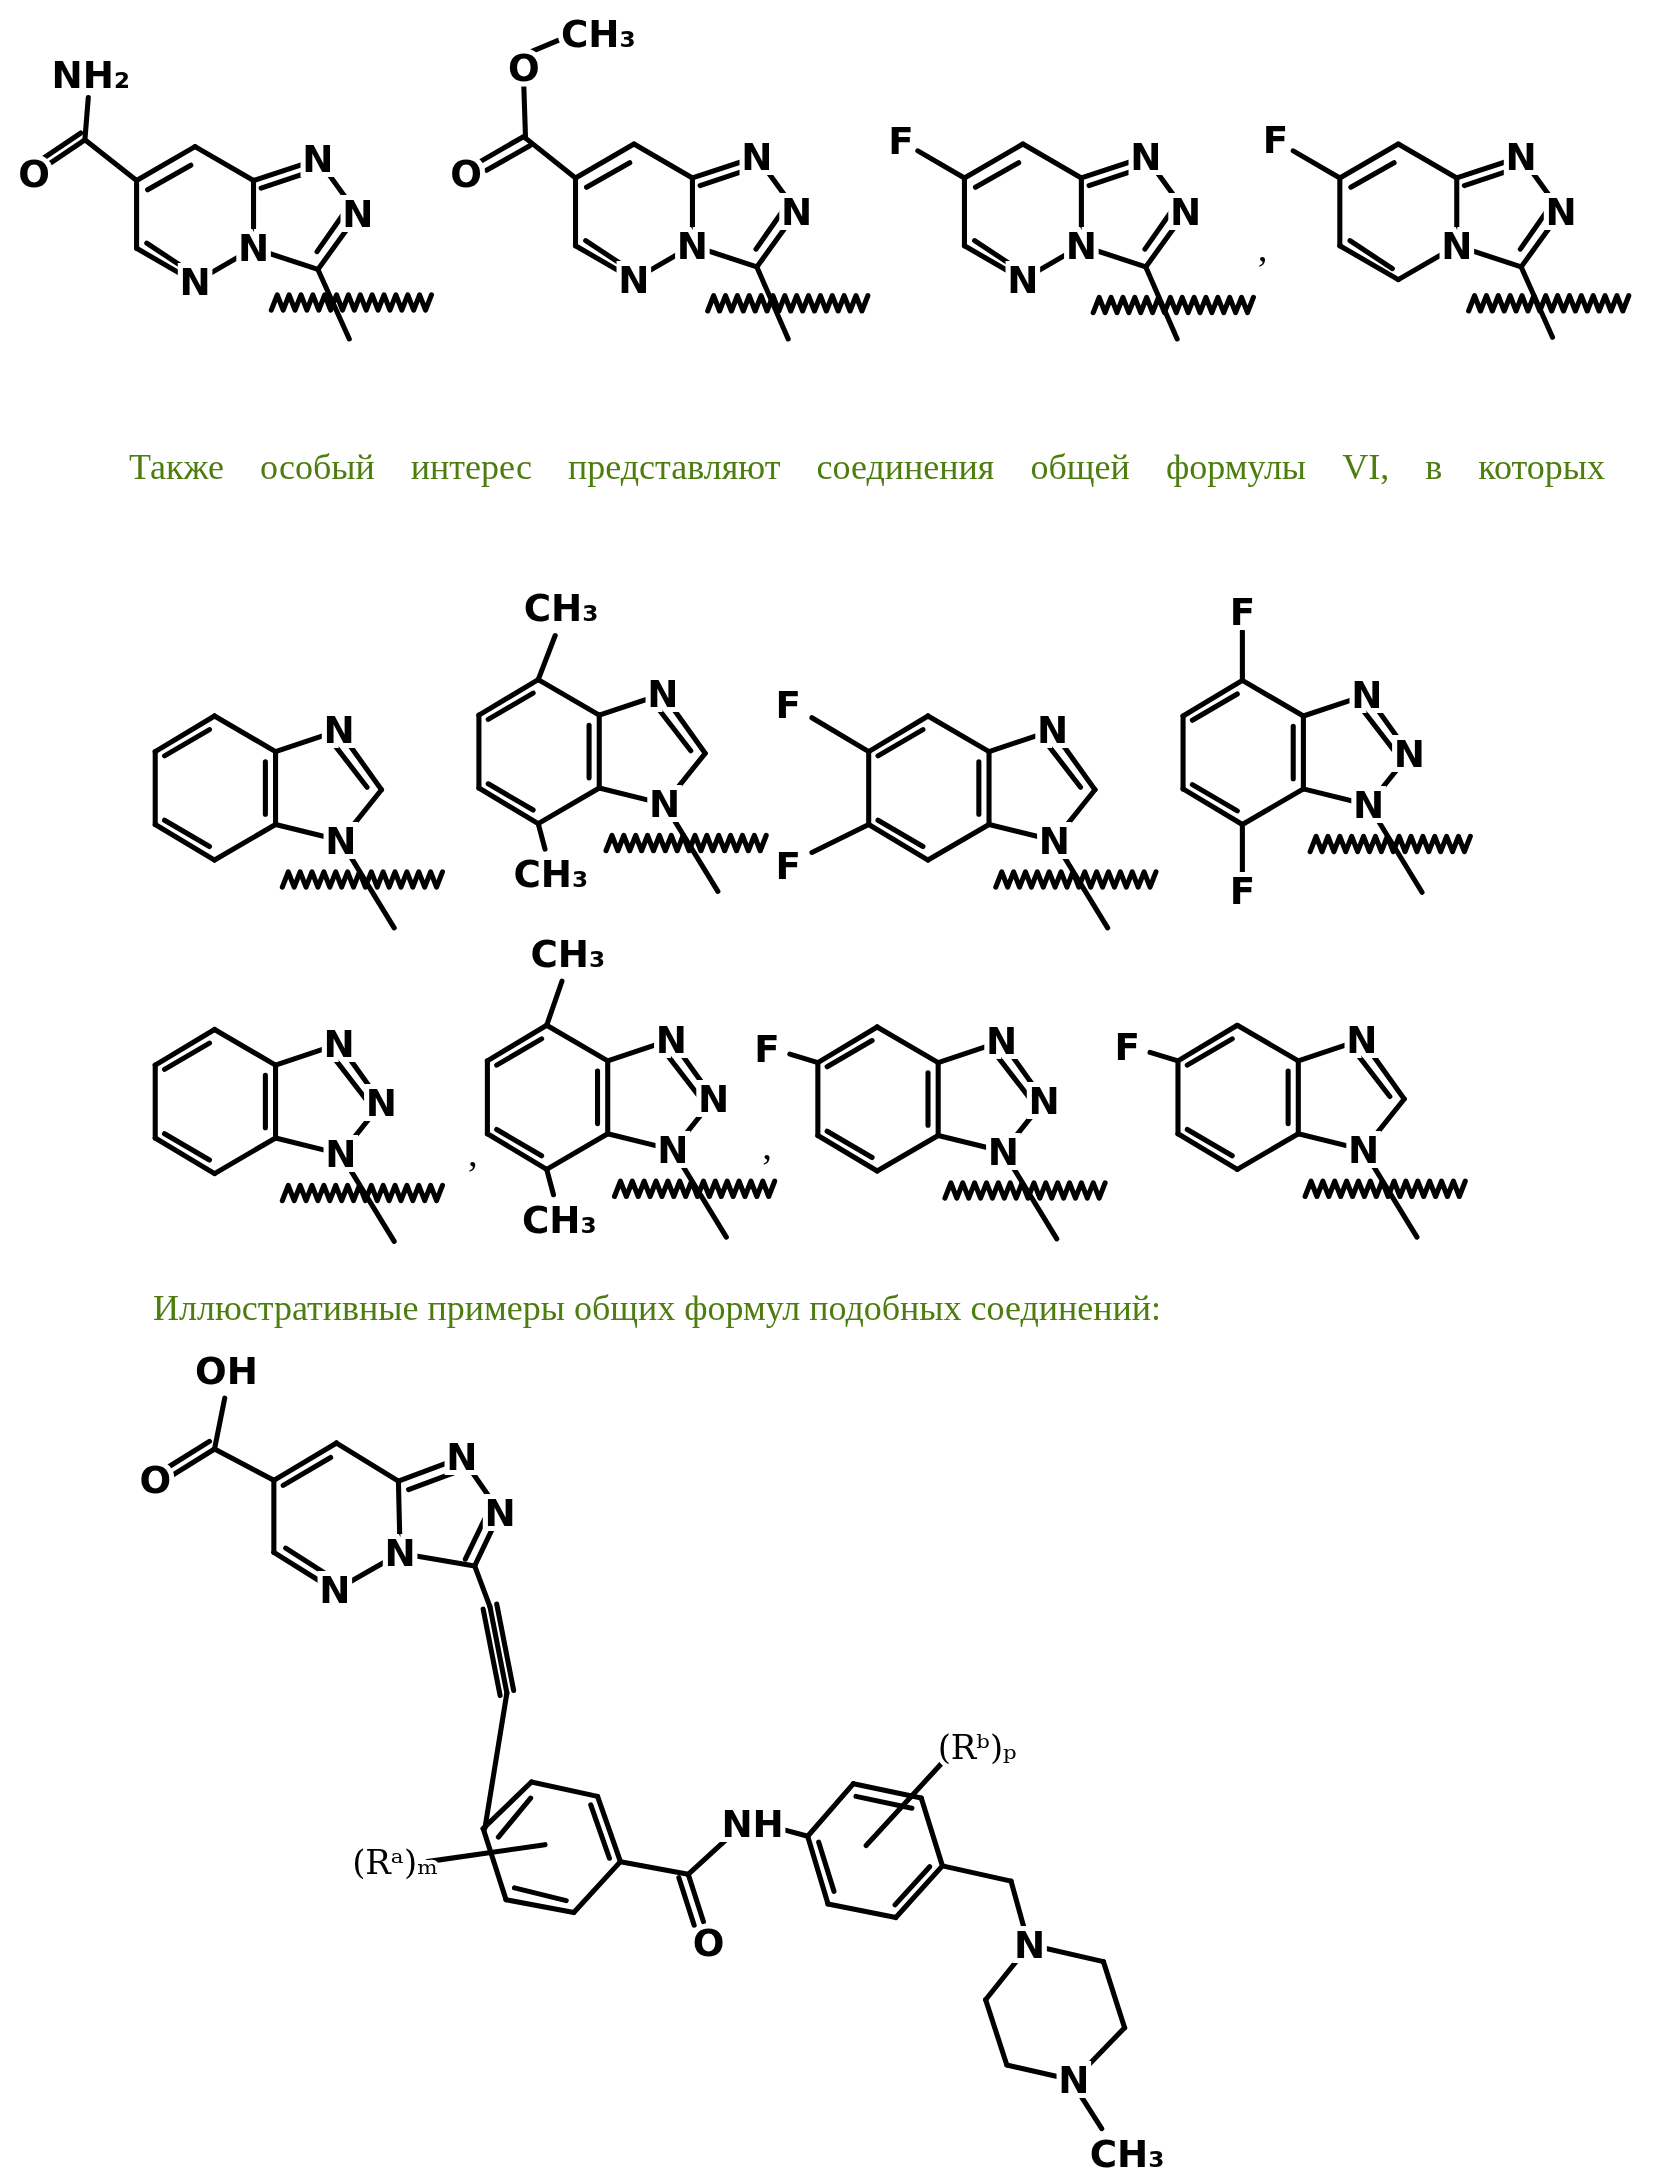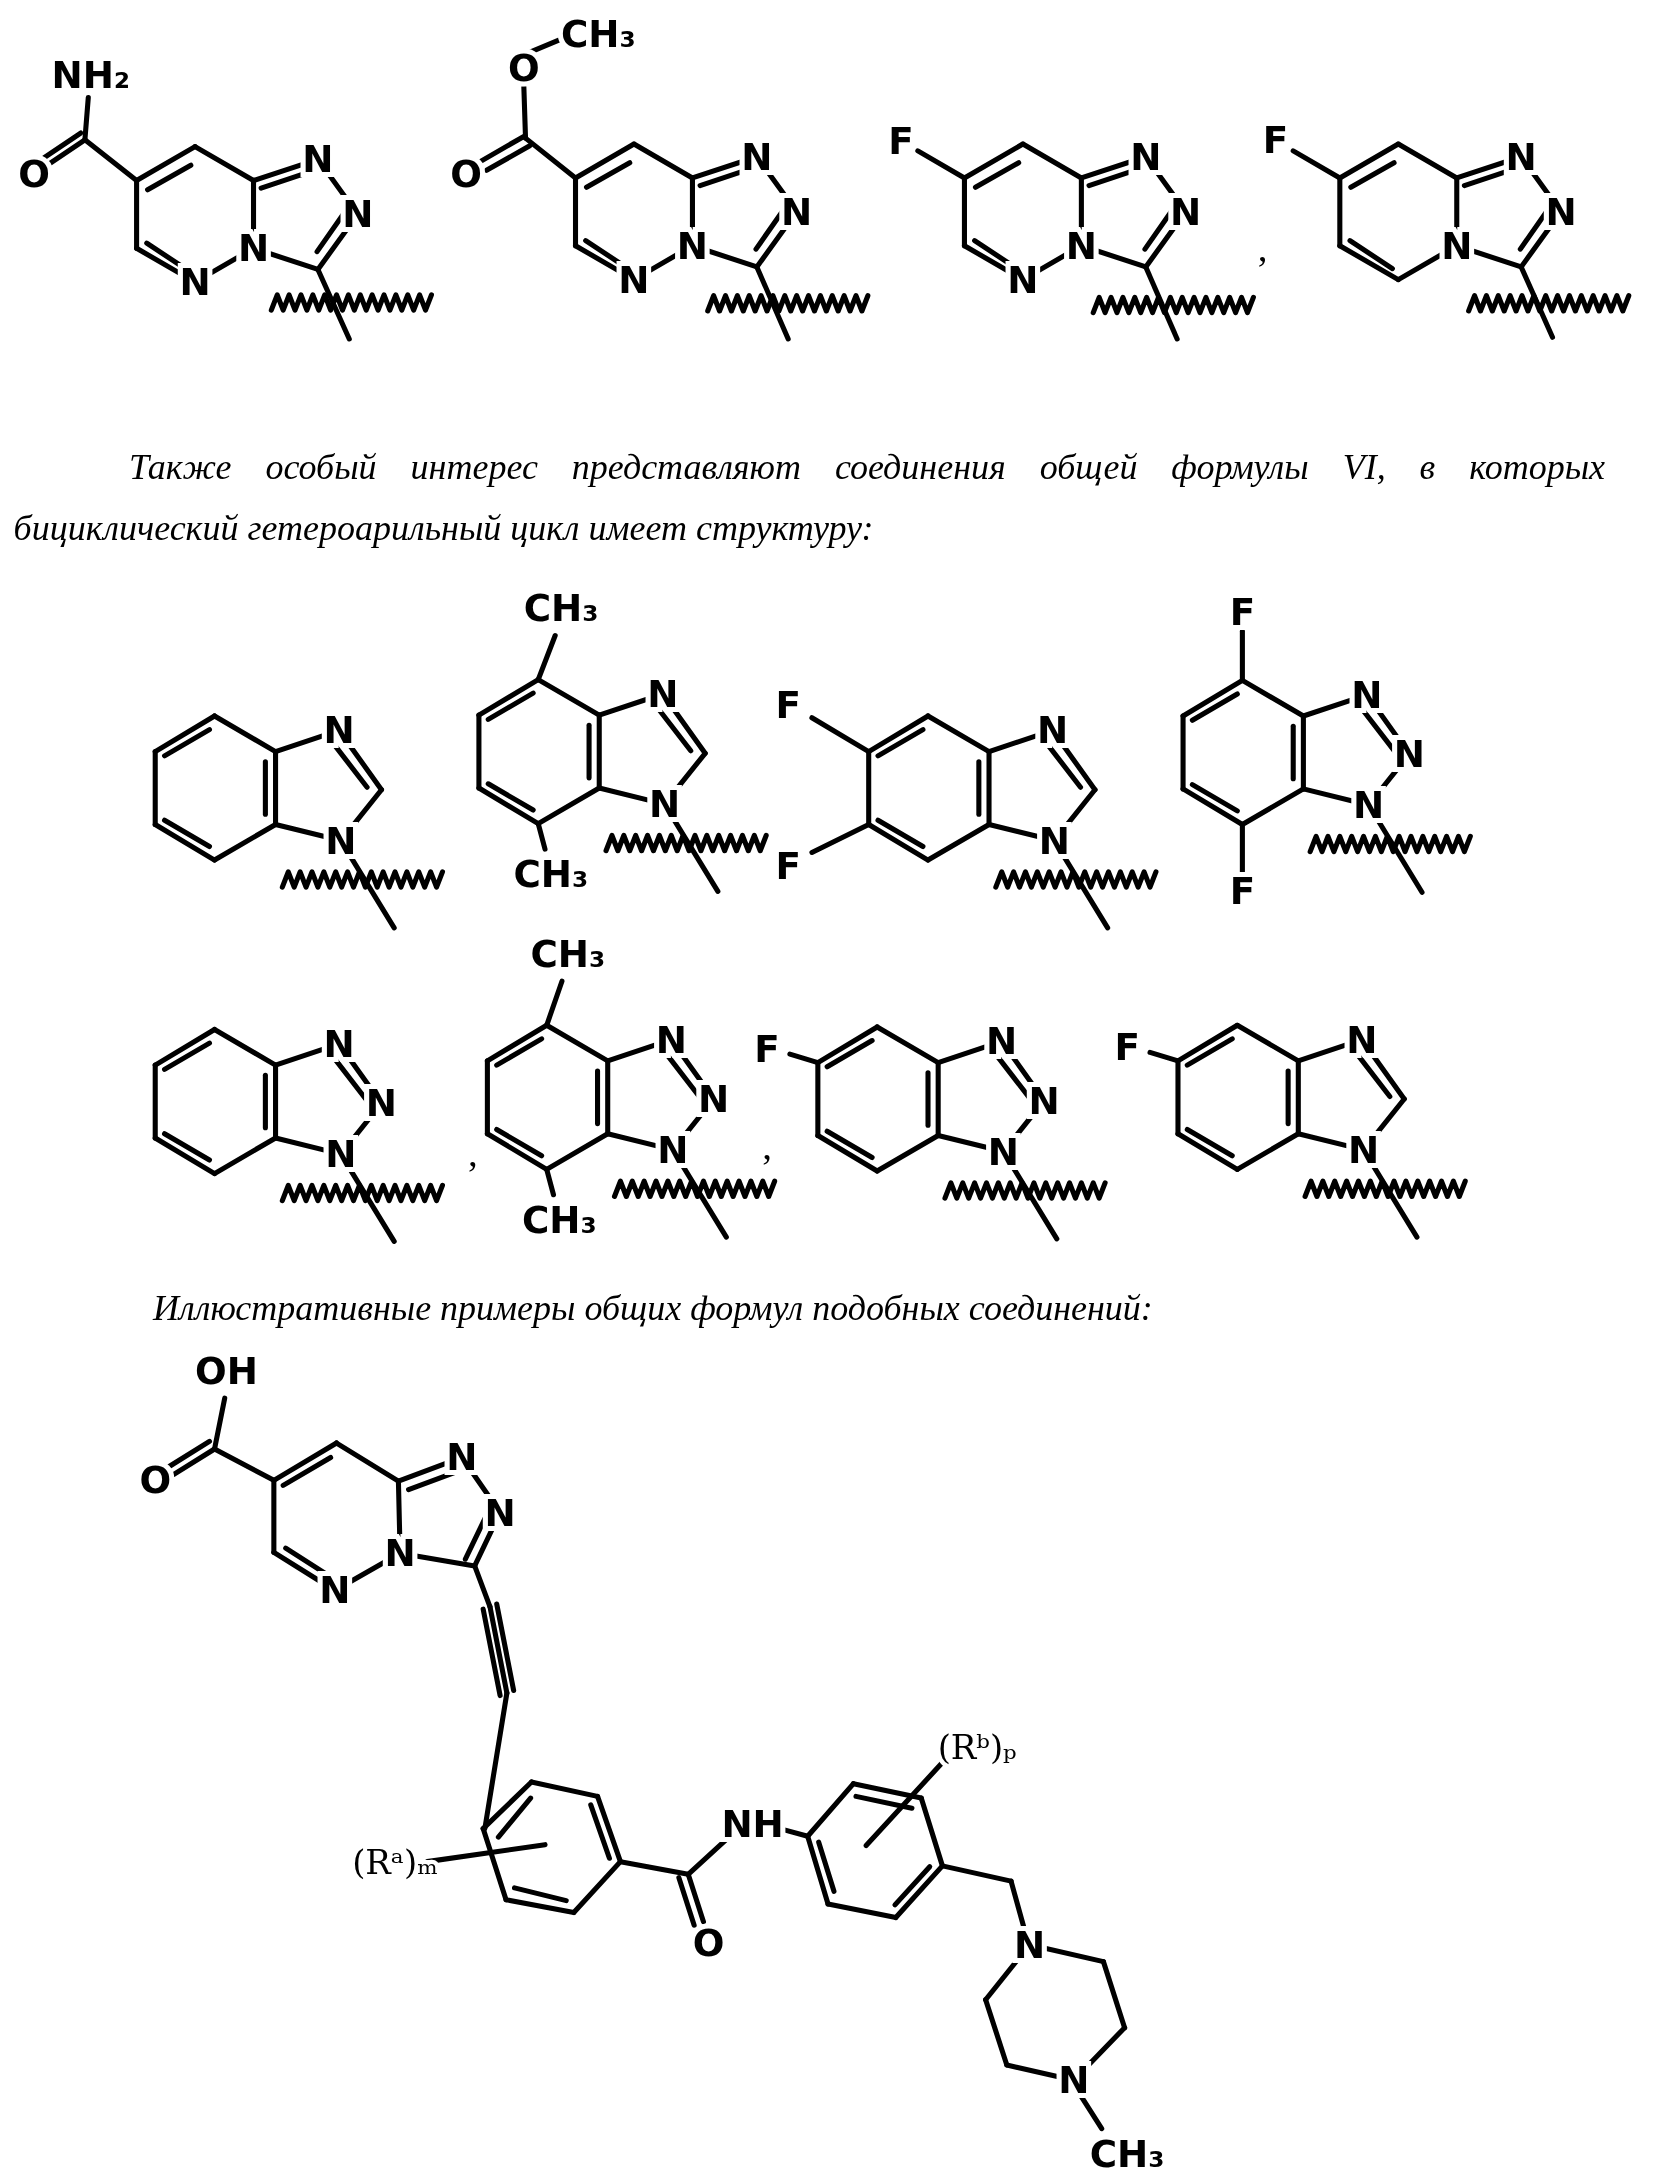--- a/index.html
+++ b/index.html
@@ -1,17 +1,17 @@
 <!DOCTYPE html>
 <html style="font-size:13.6px"><head>
 <meta charset="utf-8">
 <style>
   html,body{margin:0;padding:0;background:#fff;}
   #page{position:relative;width:1673px;height:2176px;background:#ffffff;overflow:hidden;}
-  .para{position:absolute;font-family:"Liberation Serif",serif;font-size:36px;color:#000000;font-style:italic;}
+  .para{position:absolute;font-family:"Liberation Serif",serif;font-size:36px;color:#4d7c0f;}
   #p1l1{left:129px;top:446px;width:1476px;text-align:justify;text-align-last:justify;}
   #p1l2{left:13.6px;top:507px;white-space:nowrap;}
   #p2{left:129px;top:1287px;white-space:nowrap;margin-left:24px;}
   svg#art{position:absolute;left:0;top:0;}
   .b{stroke:#000;stroke-width:6;fill:none;stroke-linecap:round;stroke-linejoin:round;}
   .atom{font-family:"DejaVu Sans",sans-serif;font-weight:bold;font-size:44px;fill:#000;
         stroke:#fff;stroke-width:12px;paint-order:stroke;text-anchor:middle;dominant-baseline:central;}
   .rg{font-family:"DejaVu Serif",serif;font-weight:normal;font-size:40px;fill:#000;
       stroke:#fff;stroke-width:10px;paint-order:stroke;text-anchor:middle;dominant-baseline:central;}
   .comma{font-family:"Liberation Serif",serif;font-size:46px;fill:#000;text-anchor:middle;dominant-baseline:central;}
@@ -408,16 +408,15 @@
       <text class="atom" x="836" y="2293">O</text>
       <text class="atom" x="888" y="2152">NH</text>
       <text class="rg" x="1153" y="2062">(Rᵇ)ₚ</text>
       <text class="atom" x="1215" y="2295">N</text>
       <text class="atom" x="1267" y="2455">N</text>
       <text class="atom" x="1330" y="2542">CH₃</text>
     </g>
   </svg>
 
   <div class="para" id="p1l1">Также особый интерес представляют соединения общей формулы VI, в которых</div>
-  <div class="para" id="p1l2">бициклический гетероарильный цикл имеет структуру:</div>
   <div class="para" id="p2">Иллюстративные примеры общих формул подобных соединений:</div>
 </div>
 
 
 </body></html>

